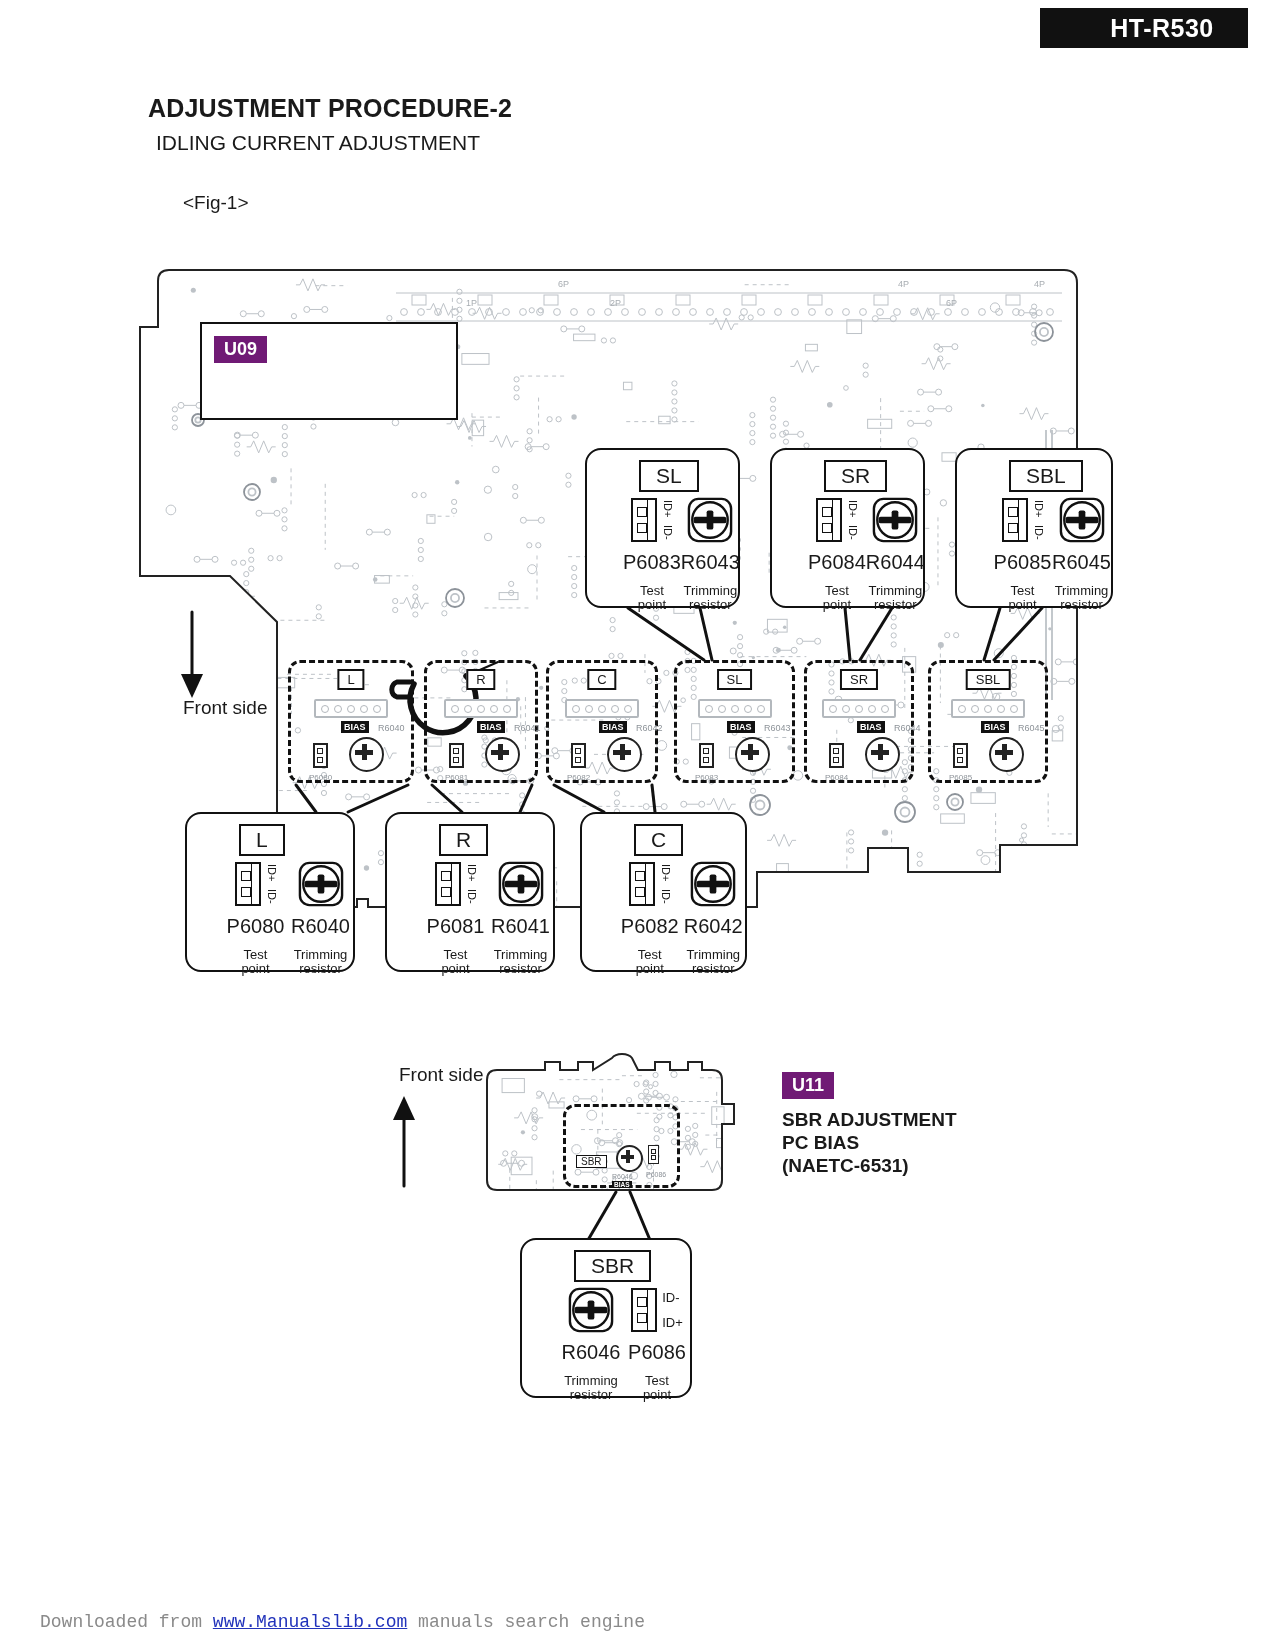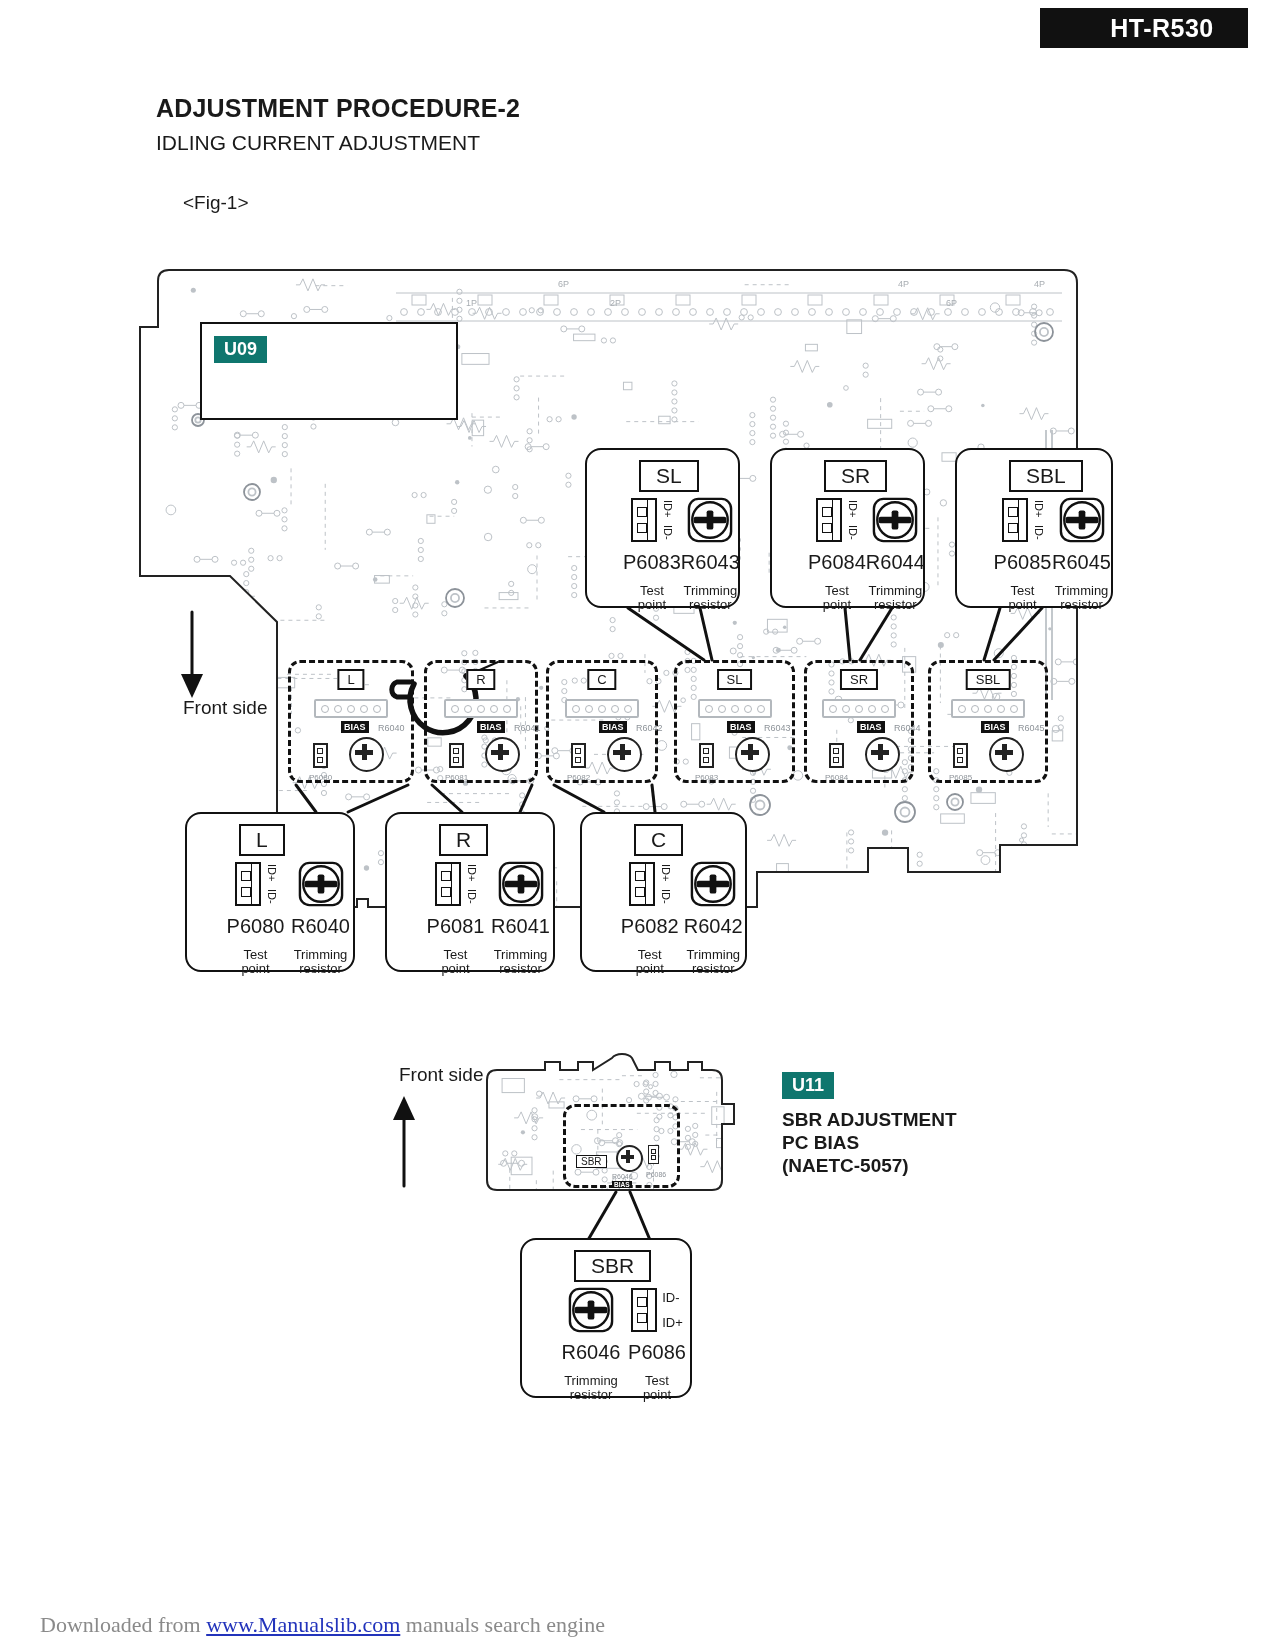--- a/index.html
+++ b/index.html
@@ -3,26 +3,26 @@
 <meta charset="utf-8">
 <style>
   html,body{margin:0;padding:0;background:#fff;}
   .page{position:relative;width:1275px;height:1649px;background:#fff;overflow:hidden;
         font-family:"Liberation Sans",sans-serif;color:#1a1a1a;}
   #diag{position:absolute;left:0;top:0;z-index:0;}
   .abs{position:absolute;z-index:2;padding-left:36px;}
 
   .model-chip{left:1040px;top:8px;width:172px;height:40px;background:#111;color:#fff;
       display:flex;align-items:center;justify-content:center;font-size:25px;font-weight:bold;letter-spacing:.5px;}
-  .h1{left:120px;top:94px;font-size:25px;font-weight:bold;letter-spacing:.2px;}
+  .h1{left:112px;top:94px;font-size:25px;font-weight:bold;letter-spacing:.2px;}
   .h2{left:120px;top:131px;font-size:21px;font-weight:normal;}
   .fig{left:147px;top:192px;font-size:19px;}
 
   .board-label-box{left:200px;top:322px;width:258px;height:98px;background:#fff;border:2px solid #111;padding:12px 0 0 12px;box-sizing:border-box;}
-  .chip{display:inline-block;background:#0f766e;color:#fff;font-weight:bold;font-size:18px;padding:3px 10px;}
+  .chip{display:inline-block;background:#701a75;color:#fff;font-weight:bold;font-size:18px;padding:3px 10px;}
   .bname{margin-top:9px;font-size:19px;font-weight:bold;line-height:23px;}
   .bname span{display:block;}
   .u11-label{left:746px;top:1072px;background:transparent;}
 
   .front-side{font-size:19px;}
 
   
   .callout{background:#fff;border:2.5px solid #111;border-radius:16px;box-sizing:border-box;}
   .chan{display:inline-block;margin:10px 0 0 16px;border:2.5px solid #111;padding:2px 15px;
         font-size:21px;background:#fff;}
@@ -63,21 +63,21 @@
   .zone-sbr .zlabel{left:10px;transform:none;top:48px;font-size:10px;padding:0 4px;border-width:1.5px;}
   .zone-sbr .zminitrim{left:50px;top:38px;width:23px;height:23px;border-width:2px;}
   .zone-sbr .zminitrim .h{left:3px;top:8px;width:13px;height:3.5px;}
   .zone-sbr .zminitrim .v{left:8px;top:3px;width:3.5px;height:13px;}
   .zone-sbr .zref{left:46px;top:66px;font-size:7px;}
   .zone-sbr .zbias{left:46px;top:74px;font-size:6.5px;padding:0 2px;}
   .zone-sbr .ztp{left:80px;top:64px;font-size:7px;}
   .zone-sbr .zminiconn{left:82px;top:38px;width:11px;height:19px;border-width:1.5px;}
   .zone-sbr .zminiconn i{width:3px;height:3px;left:1.5px;}
 
-  .footer{left:4px;top:1612px;font-family:Liberation Serif, serif;font-size:22px;color:#8a8a8a;}
+  .footer{left:4px;top:1612px;font-family:Liberation Mono, monospace;font-size:18px;color:#8a8a8a;}
   .footer a{color:#2233bb;text-decoration:underline;cursor:pointer;}
 </style>
 </head>
 <body>
 
 <div class="page">
 
   <svg id="diag" width="1275" height="1649" viewBox="0 0 1275 1649">
       <defs>
         <clipPath id="clipU09">
@@ -1407,21 +1407,21 @@
         <i></i>
         <i></i>
       </div>
   </div>
 
   <div class="abs u11-label">
     <span class="chip">U11</span>
     <div class="bname">
       <span>SBR ADJUSTMENT</span>
       <span>PC BIAS</span>
-      <span>(NAETC-5057)</span>
+      <span>(NAETC-6531)</span>
     </div>
   </div>
 
   <div class="abs footer">
     <span>Downloaded from</span>
     <a>www.Manualslib.com</a>
     <span>manuals search engine</span>
   </div>
 
 </div>

